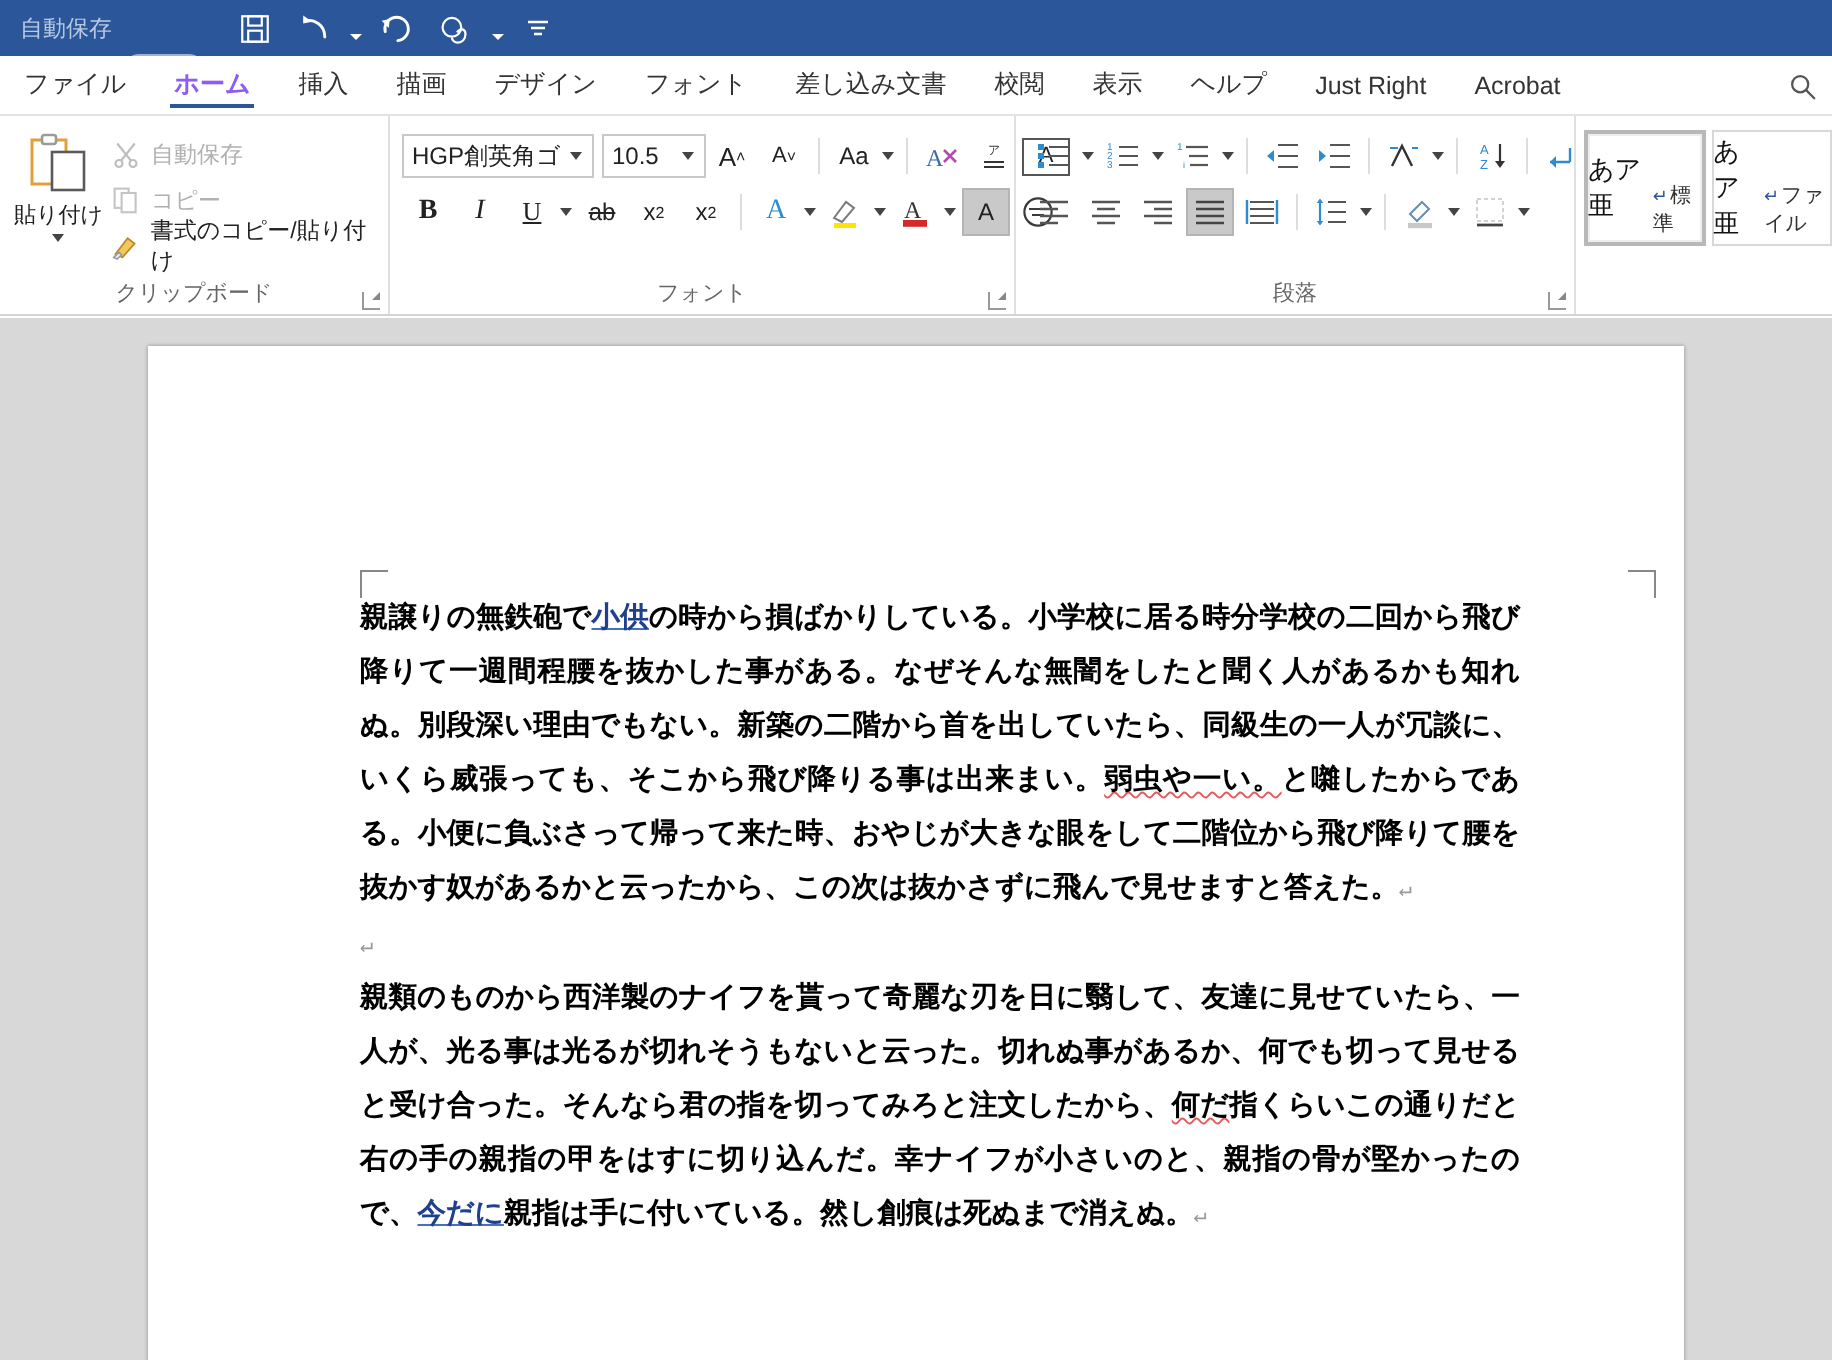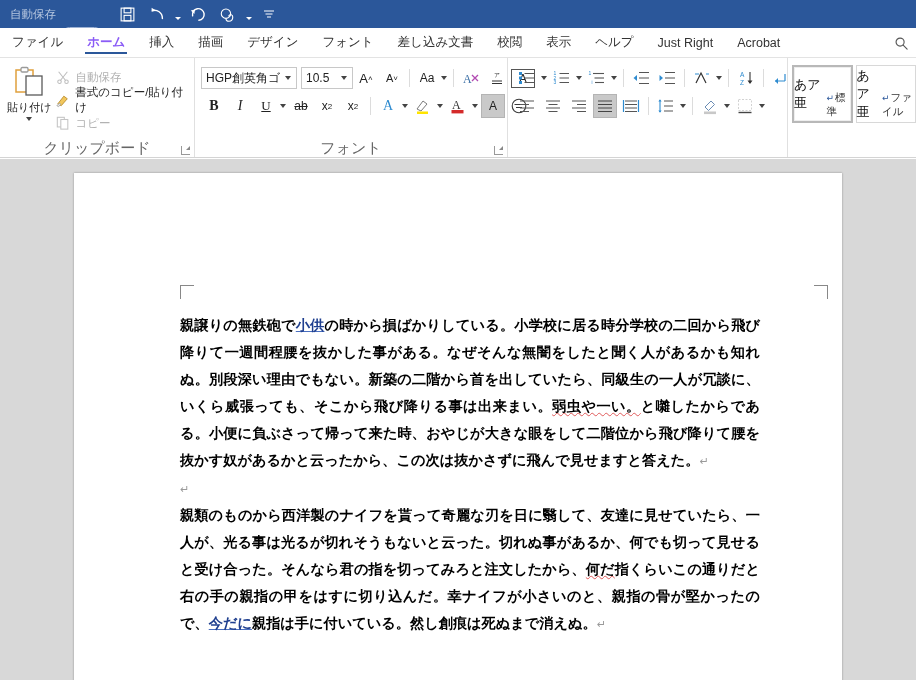--- a/index.html
+++ b/index.html
@@ -72,21 +72,21 @@
   .ribbon {
     height: 100px; background: #ffffff; display: flex; align-items: stretch;
     position: relative; border-bottom: 1px solid #d4d4d4;
   }
   .group {
     display: flex; flex-direction: column; position: relative;
     border-right: 1px solid #e0e0e0; padding: 3px 0 0 0;
   }
   .group-body { flex: 1; display: flex; align-items: flex-start; padding: 2px 5px; }
   .group-label {
-    height: 17px; font-size: 15px; color: #666; text-align: center;
+    height: 17px; font-size: 11px; color: #666; text-align: center;
     position: relative; line-height: 15px;
   }
   .dialog-launcher {
     position: absolute; right: 4px; bottom: 2px; width: 9px; height: 9px;
     border-left: 1px solid #999; border-bottom: 1px solid #999;
   }
   .dialog-launcher::after {
     content: ""; position: absolute; right: 0px; top: 0px;
     border-left: 4px solid transparent; border-bottom: 4px solid #888;
   }
@@ -164,22 +164,22 @@
   .page {
     position: absolute; left: 74px; top: 14px; width: 768px; height: 620px;
     background: #ffffff; box-shadow: 0 0 2px rgba(0,0,0,.35);
   }
   .marg {
     position: absolute; width: 14px; height: 14px;
   }
   .marg.tl { left: 106px; top: 112px; border-left: 1px solid #888; border-top: 1px solid #888; }
   .marg.tr { right: 14px; top: 112px; border-right: 1px solid #888; border-top: 1px solid #888; }
   .body-text {
-    position: absolute; left: 106px; top: 139px; width: 580px;
-    font-family: Liberation Serif, serif;
+    position: absolute; left: 106px; top: 124px; width: 580px;
+    font-family: Liberation Mono, monospace;
     font-weight: bold; font-size: 14.2px; line-height: 27px; color: #000;
     text-align: justify; text-justify: inter-character;
   }
   .body-text p { margin: 0; }
   .body-text p.blank { height: 27px; }
   .pil { color: #9a9a9a; font-weight: normal; font-size: 11px; }
   .hyperlink { color: #1f3f8f; text-decoration: underline; text-decoration-color: #4a6fc0; }
   .sp {
     text-decoration: underline; text-decoration-style: wavy;
     text-decoration-color: #e05b5b; text-decoration-thickness: 1px;
@@ -298,33 +298,33 @@
 
         <div class="clip-list">
           <div class="clip-item disabled">
             <svg width="14" height="14" viewBox="0 0 16 16">
               <path d="M3 2 L11 12 M13 2 L5 12" stroke="#bdbdbd" stroke-width="1.2" fill="none"></path>
               <circle cx="4" cy="13.4" r="2" fill="none" stroke="#bdbdbd" stroke-width="1.2"></circle>
               <circle cx="12" cy="13.4" r="2" fill="none" stroke="#bdbdbd" stroke-width="1.2"></circle>
             </svg>
             <span class="ctxt">自動保存</span>
           </div>
+          <div class="clip-item disabled">
+            <svg width="14" height="14" viewBox="0 0 16 16">
+              <rect x="1.5" y="1.5" width="8" height="11" fill="none" stroke="#c4c4c4" stroke-width="1.2"></rect>
+              <rect x="5.5" y="4" width="8" height="11" fill="#fff" stroke="#c4c4c4" stroke-width="1.2"></rect>
+            </svg>
+            <span class="ctxt">コピー</span>
+          </div>
           <div class="clip-item">
             <svg width="15" height="15" viewBox="0 0 16 16">
               <path d="M2 12 L9 3 L13 6 L6 14 Z" fill="#f2c75c" stroke="#b98a2a" stroke-width="1"></path>
               <path d="M1 14 L4 11 L5.5 12.5 L3 15 Z" fill="#e8e8e8" stroke="#999" stroke-width="0.9"></path>
             </svg>
             <span class="ctxt">書式のコピー/貼り付け</span>
-          </div>
-          <div class="clip-item disabled">
-            <svg width="14" height="14" viewBox="0 0 16 16">
-              <rect x="1.5" y="1.5" width="8" height="11" fill="none" stroke="#c4c4c4" stroke-width="1.2"></rect>
-              <rect x="5.5" y="4" width="8" height="11" fill="#fff" stroke="#c4c4c4" stroke-width="1.2"></rect>
-            </svg>
-            <span class="ctxt">コピー</span>
           </div>
         </div>
       </div>
       <div class="group-label">
         <span>クリップボード</span>
         <div class="dialog-launcher"></div>
       </div>
     </div>
 
     <div class="group g-font">
@@ -543,20 +543,24 @@
           </div>
           <div class="mini-caret"></div>
           <div class="btn">
             <svg width="18" height="18" viewBox="0 0 18 18">
               <rect x="2.5" y="2.5" width="13" height="11" fill="none" stroke="#d2d2d2" stroke-width="1" stroke-dasharray="2 1.5"></rect>
               <path d="M2.5 15.5 H15.5" stroke="#444" stroke-width="1.4"></path>
             </svg>
           </div>
           <div class="mini-caret"></div>
         </div>
+      </div>
+      <div class="group-label">
+        <span>段落</span>
+        <div class="dialog-launcher"></div>
       </div>
     </div>
 
     <div class="group g-styles">
       <div class="group-body">
         <div class="style-card sel">
           <div>あア亜</div>
           <div class="style-name">
             <span class="pilcrow">↵</span><span>標準</span>
           </div>

